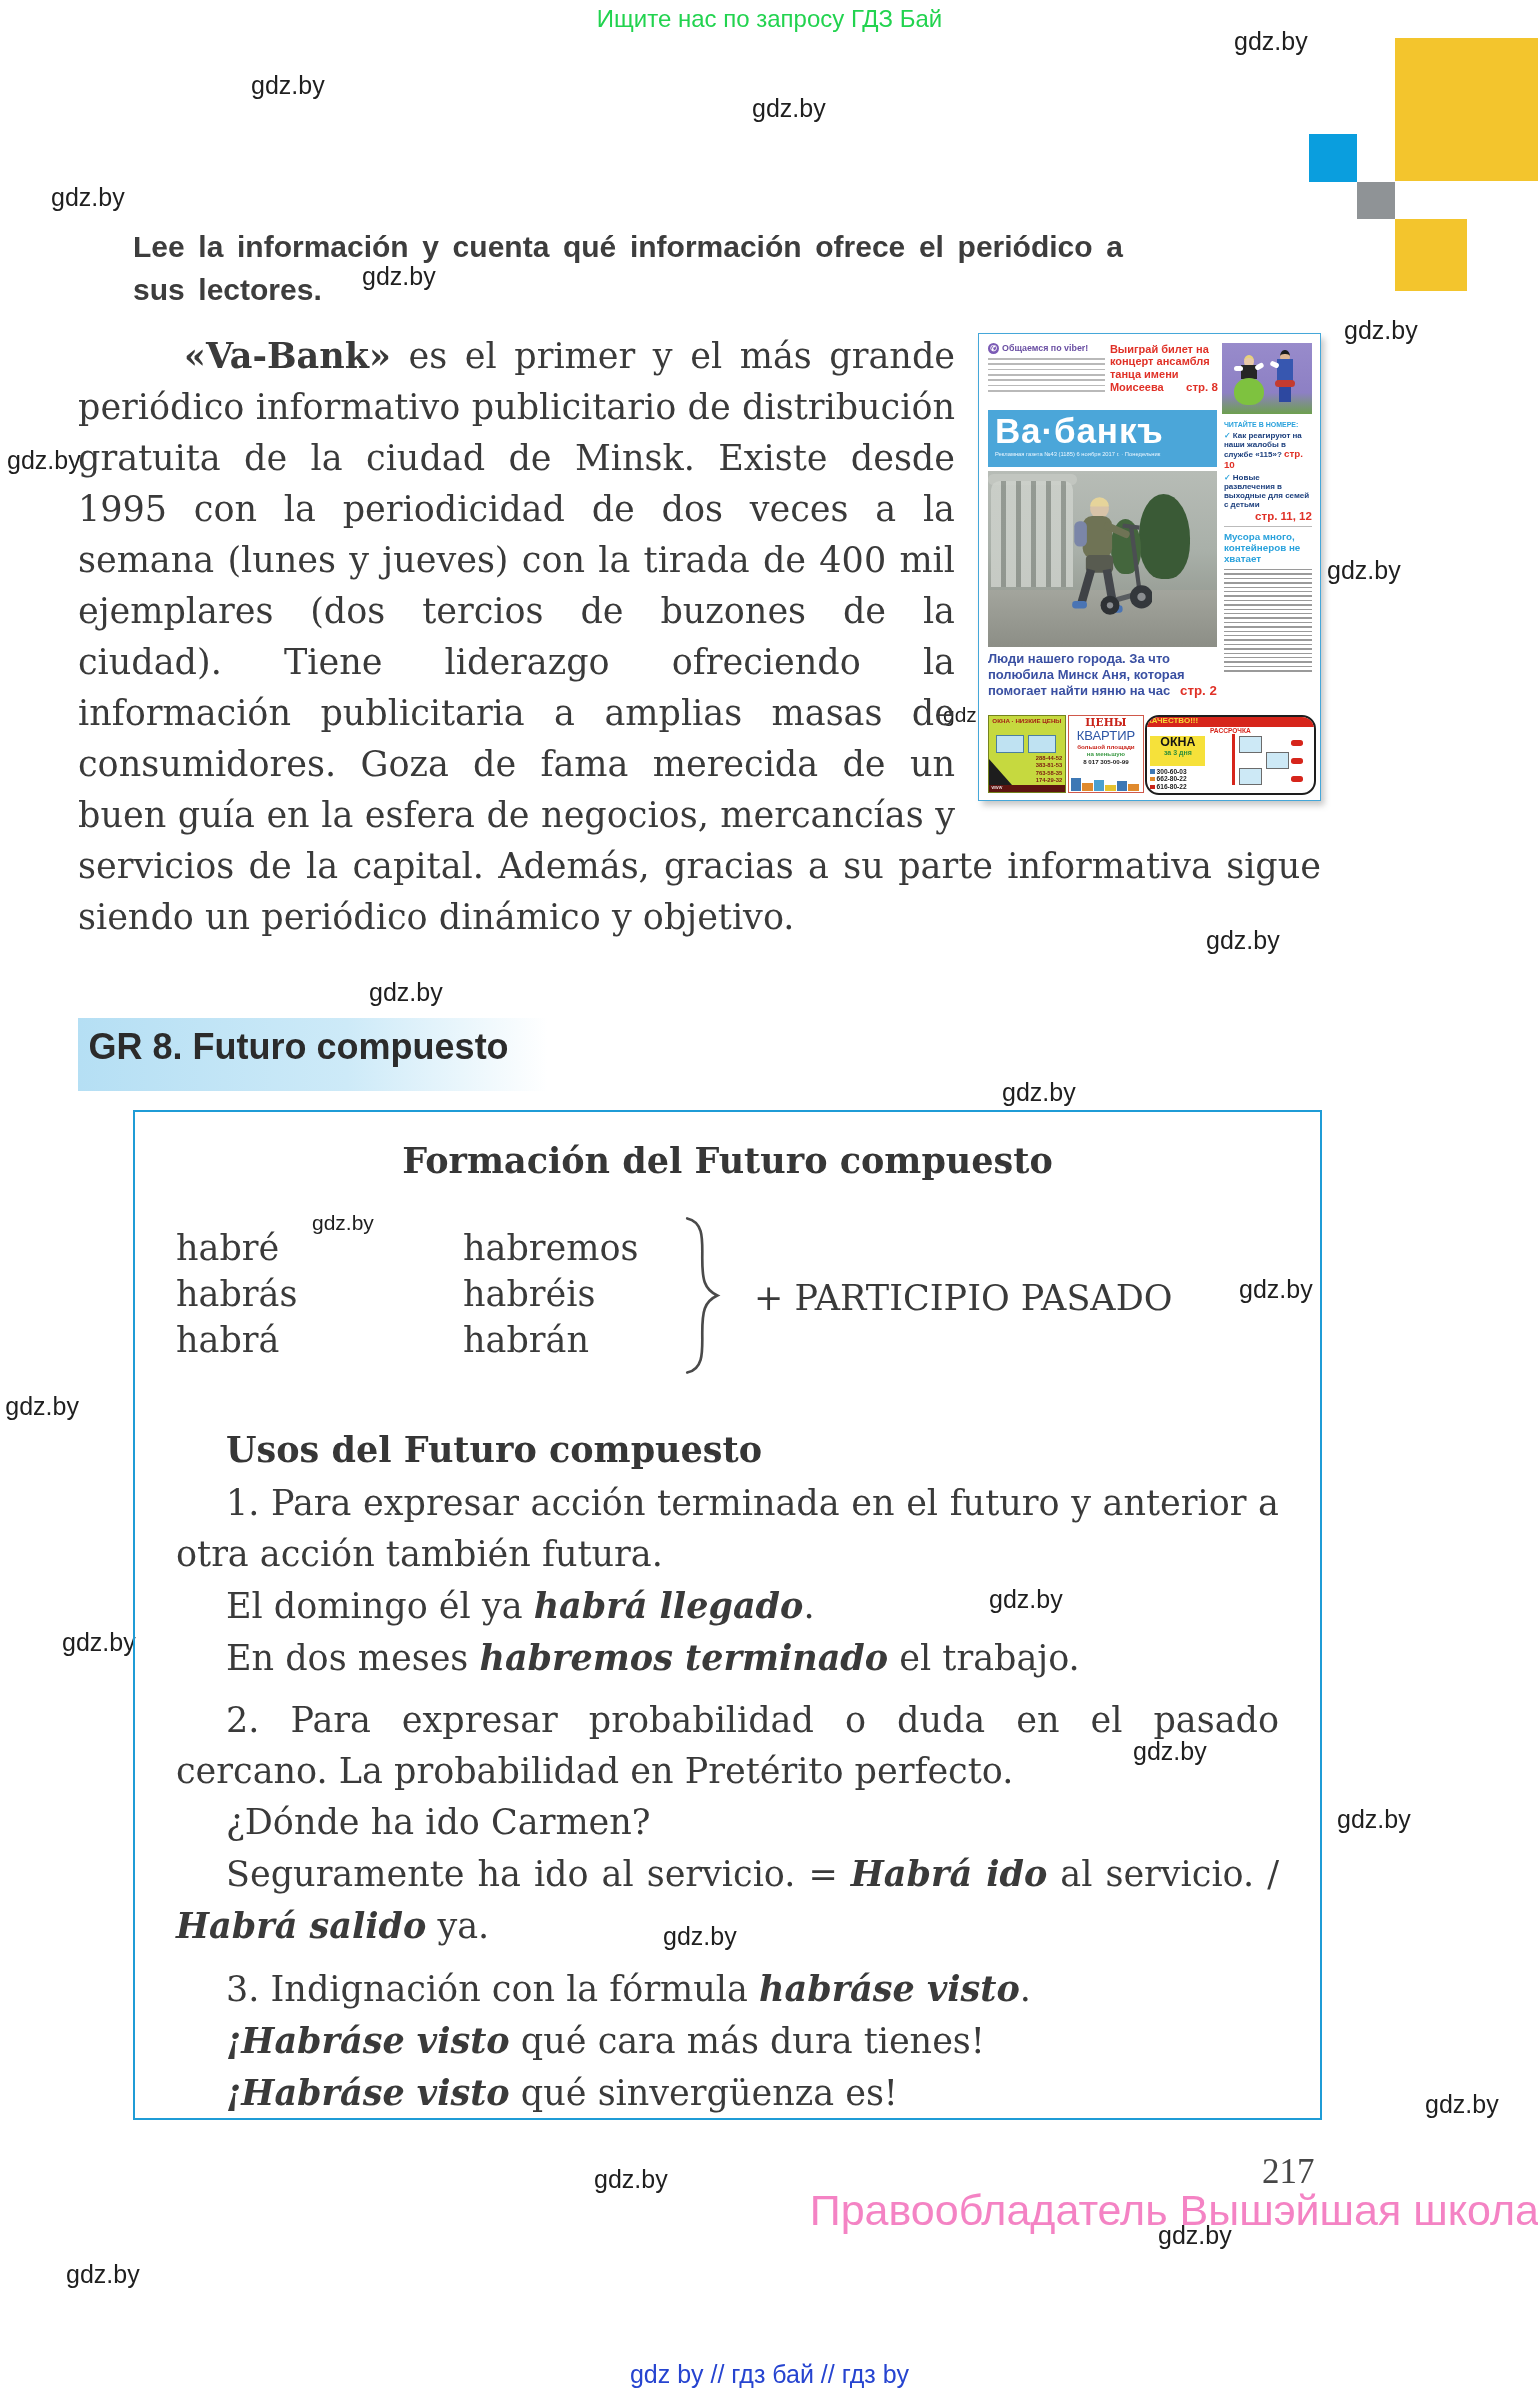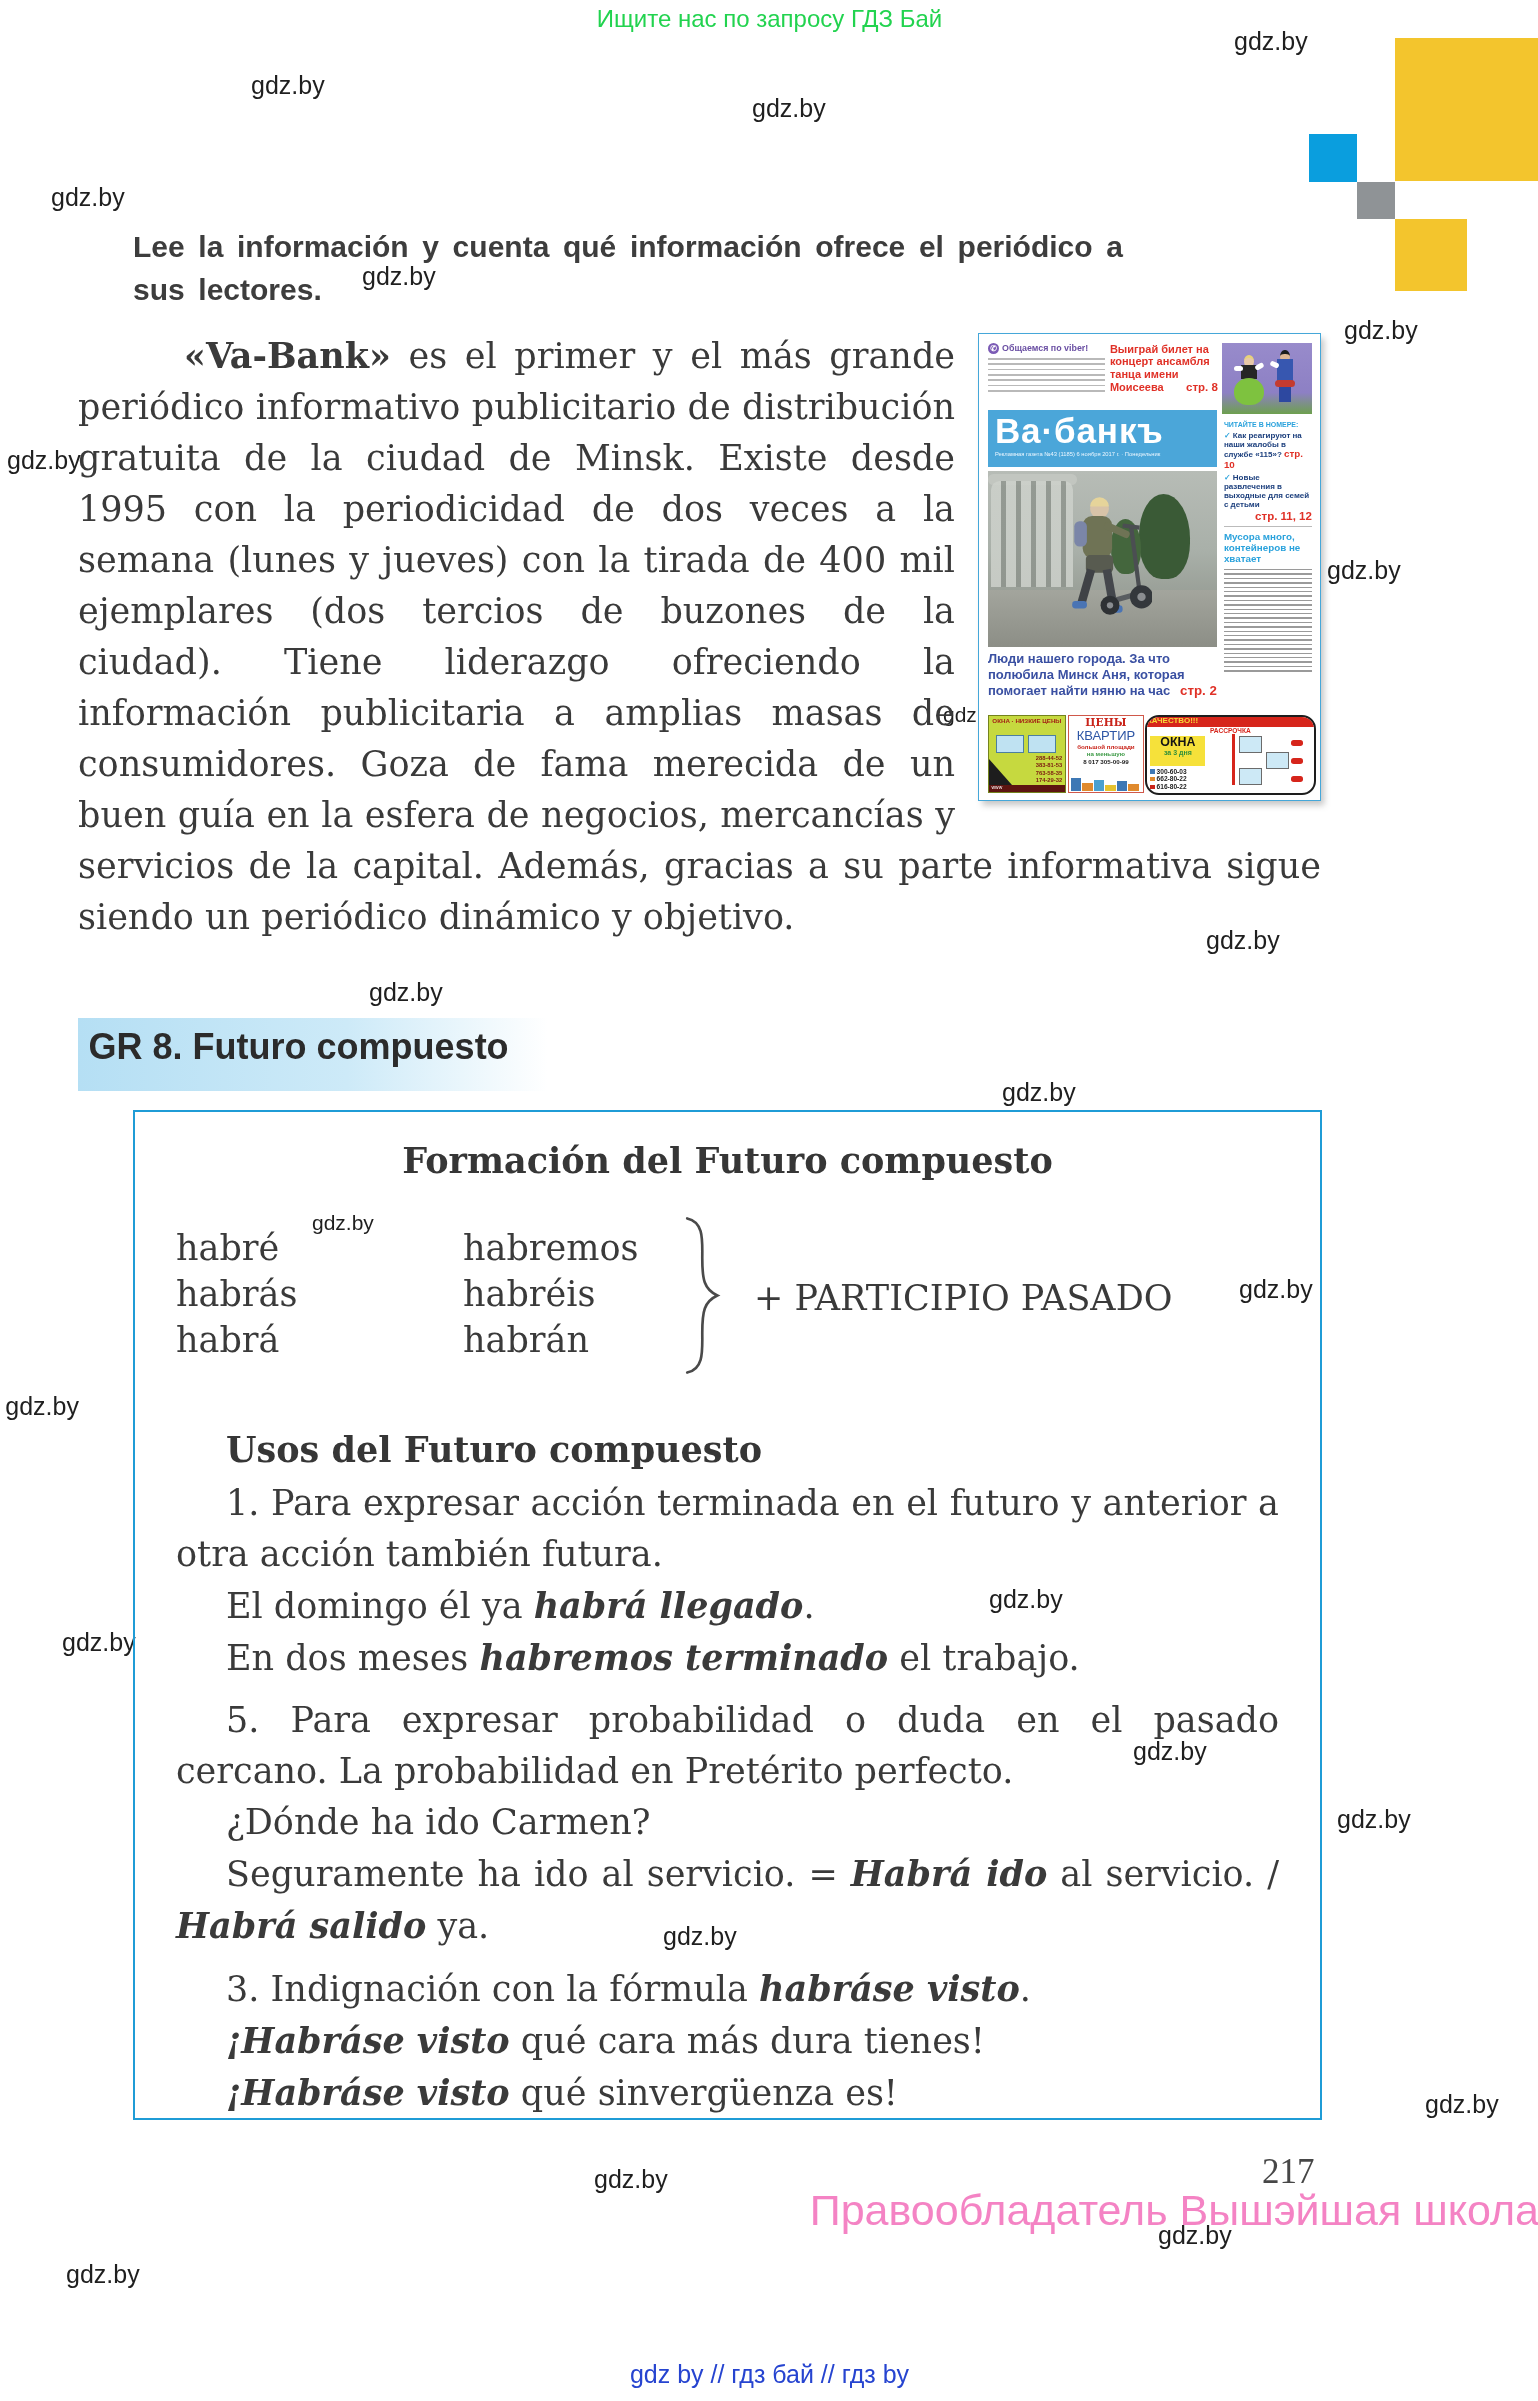--- a/index.html
+++ b/index.html
@@ -315,21 +315,21 @@
     </svg>
     <div class="conj-formula">+ PARTICIPIO PASADO</div>
   </div>
 
   <div class="usos-title">Usos del Futuro compuesto</div>
 
   <div class="box-items">
     <p><span>1. Para expresar acción terminada en el futuro y anterior a otra acción también futura.</span></p>
     <p><span>El domingo él ya </span><span class="bi">habrá llegado</span><span>.</span></p>
     <p><span>En dos meses </span><span class="bi">habremos terminado</span><span> el trabajo.</span></p>
-    <p class="gap"><span>5. Para expresar probabilidad o duda en el pasado cercano. La probabilidad en Pretérito perfecto.</span></p>
+    <p class="gap"><span>2. Para expresar probabilidad o duda en el pasado cercano. La probabilidad en Pretérito perfecto.</span></p>
     <p><span>¿Dónde ha ido Carmen?</span></p>
     <p><span>Seguramente ha ido al servicio. = </span><span class="bi">Habrá ido</span><span> al servicio. / </span><span class="bi">Habrá salido</span><span> ya.</span></p>
     <p class="gap"><span>3. Indignación con la fórmula </span><span class="bi">habráse visto</span><span>.</span></p>
     <p><span class="bi">¡Habráse visto</span><span> qué cara más dura tienes!</span></p>
     <p><span class="bi">¡Habráse visto</span><span> qué sinvergüenza es!</span></p>
   </div>
 </div>
 
 <div class="page-num">217</div>
 <div class="copyright">Правообладатель Вышэйшая школа</div>

